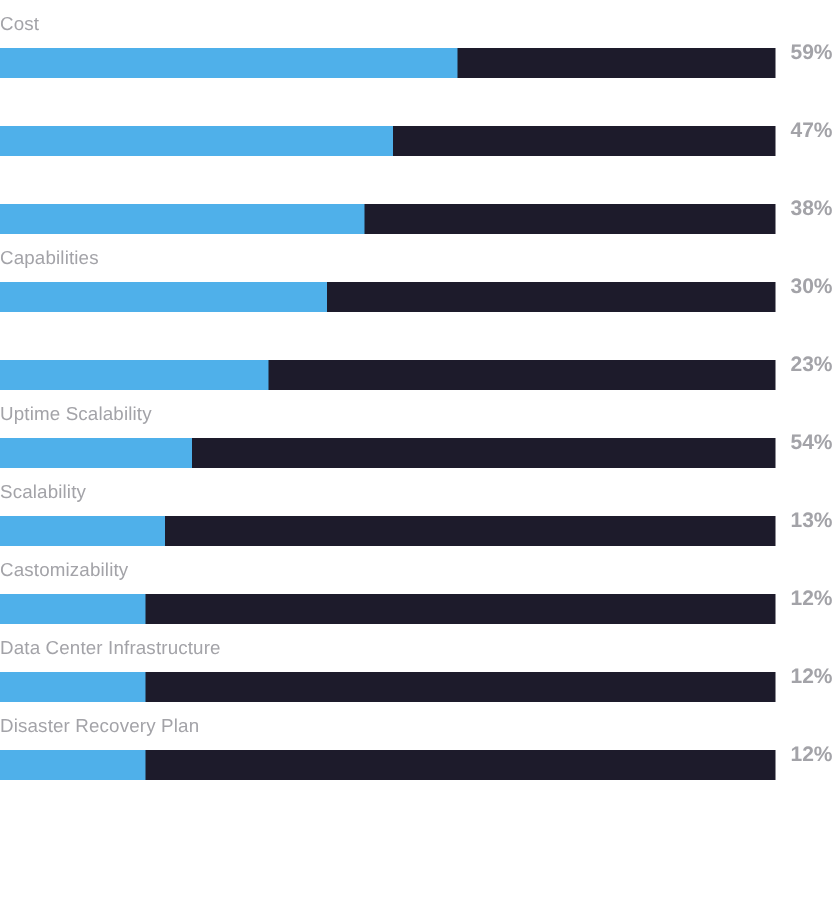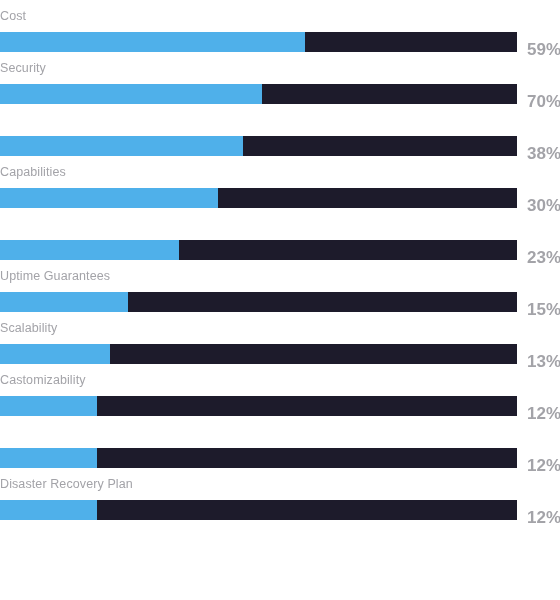--- a/index.html
+++ b/index.html
@@ -61,49 +61,48 @@
   .bar-fill {
     position: absolute;
     left: 0;
     top: 0;
     height: 100%;
     background: #4fb0ea;
   }
   .bar-value {
     position: absolute;
     left: 527px;
-    top: 40px;
+    top: 24px;
     height: 20px;
     line-height: 20px;
-    font-size: 17px;
+    font-size: 14px;
     font-weight: bold;
     color: #a3a3a8;
     white-space: nowrap;
   }
 </style>
 </head>
 <body>
 
 <div id="chart-root">
   <div class="rows">
       <div class="row">
         <div class="row-label">Cost</div>
         <div class="bar-area">
           <div class="bar-track" style="background: rgb(29, 27, 43);"></div>
           <div class="bar-fill" style="width: 59%; background: rgb(79, 176, 234);"></div>
         </div>
         <div class="bar-value">59%</div>
       </div>
       <div class="row">
-        <div class="row-label">Security</div>
         <div class="bar-area">
           <div class="bar-track" style="background: rgb(29, 27, 43);"></div>
           <div class="bar-fill" style="width: 50.7%; background: rgb(79, 176, 234);"></div>
         </div>
-        <div class="bar-value">70%</div>
+        <div class="bar-value">47%</div>
       </div>
       <div class="row">
         <div class="bar-area">
           <div class="bar-track" style="background: rgb(29, 27, 43);"></div>
           <div class="bar-fill" style="width: 47%; background: rgb(79, 176, 234);"></div>
         </div>
         <div class="bar-value">38%</div>
       </div>
       <div class="row">
         <div class="row-label">Capabilities</div>
@@ -114,44 +113,45 @@
         <div class="bar-value">30%</div>
       </div>
       <div class="row">
         <div class="bar-area">
           <div class="bar-track" style="background: rgb(29, 27, 43);"></div>
           <div class="bar-fill" style="width: 34.6%; background: rgb(79, 176, 234);"></div>
         </div>
         <div class="bar-value">23%</div>
       </div>
       <div class="row">
-        <div class="row-label">Uptime Guarantees</div>
+        <div class="row-label">Uptime Scalability</div>
         <div class="bar-area">
           <div class="bar-track" style="background: rgb(29, 27, 43);"></div>
           <div class="bar-fill" style="width: 24.8%; background: rgb(79, 176, 234);"></div>
         </div>
-        <div class="bar-value">15%</div>
+        <div class="bar-value">54%</div>
       </div>
       <div class="row">
         <div class="row-label">Scalability</div>
         <div class="bar-area">
           <div class="bar-track" style="background: rgb(29, 27, 43);"></div>
           <div class="bar-fill" style="width: 21.3%; background: rgb(79, 176, 234);"></div>
         </div>
         <div class="bar-value">13%</div>
       </div>
       <div class="row">
         <div class="row-label">Castomizability</div>
         <div class="bar-area">
           <div class="bar-track" style="background: rgb(29, 27, 43);"></div>
           <div class="bar-fill" style="width: 18.8%; background: rgb(79, 176, 234);"></div>
         </div>
         <div class="bar-value">12%</div>
       </div>
       <div class="row">
+        <div class="row-label">Data Center Infrastructure</div>
         <div class="bar-area">
           <div class="bar-track" style="background: rgb(29, 27, 43);"></div>
           <div class="bar-fill" style="width: 18.8%; background: rgb(79, 176, 234);"></div>
         </div>
         <div class="bar-value">12%</div>
       </div>
       <div class="row">
         <div class="row-label">Disaster Recovery Plan</div>
         <div class="bar-area">
           <div class="bar-track" style="background: rgb(29, 27, 43);"></div>

